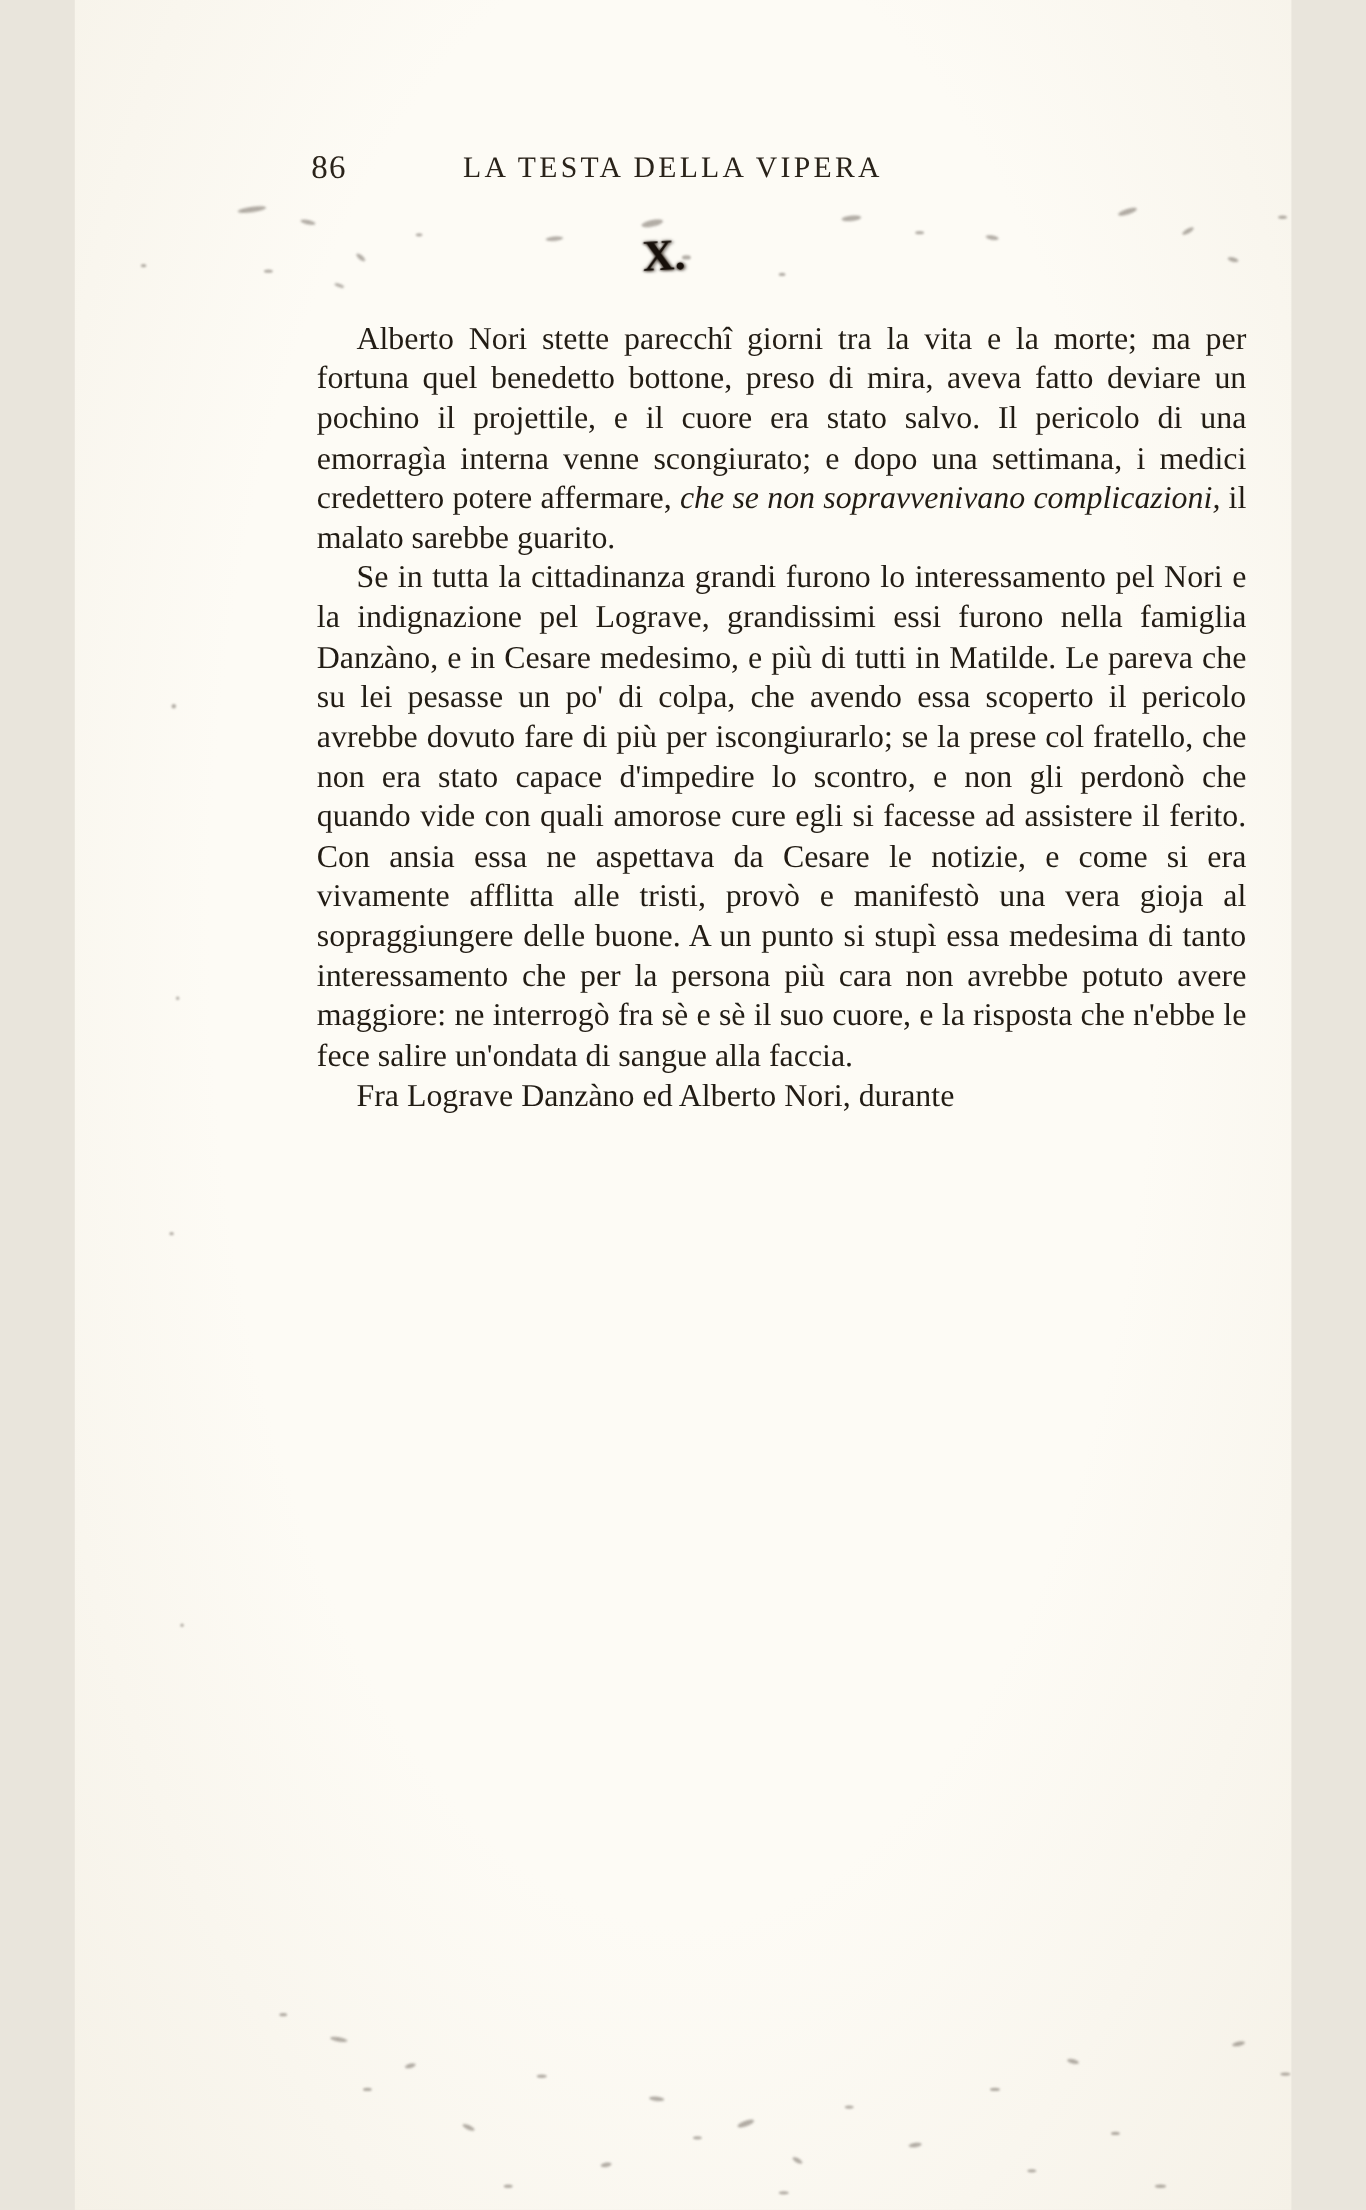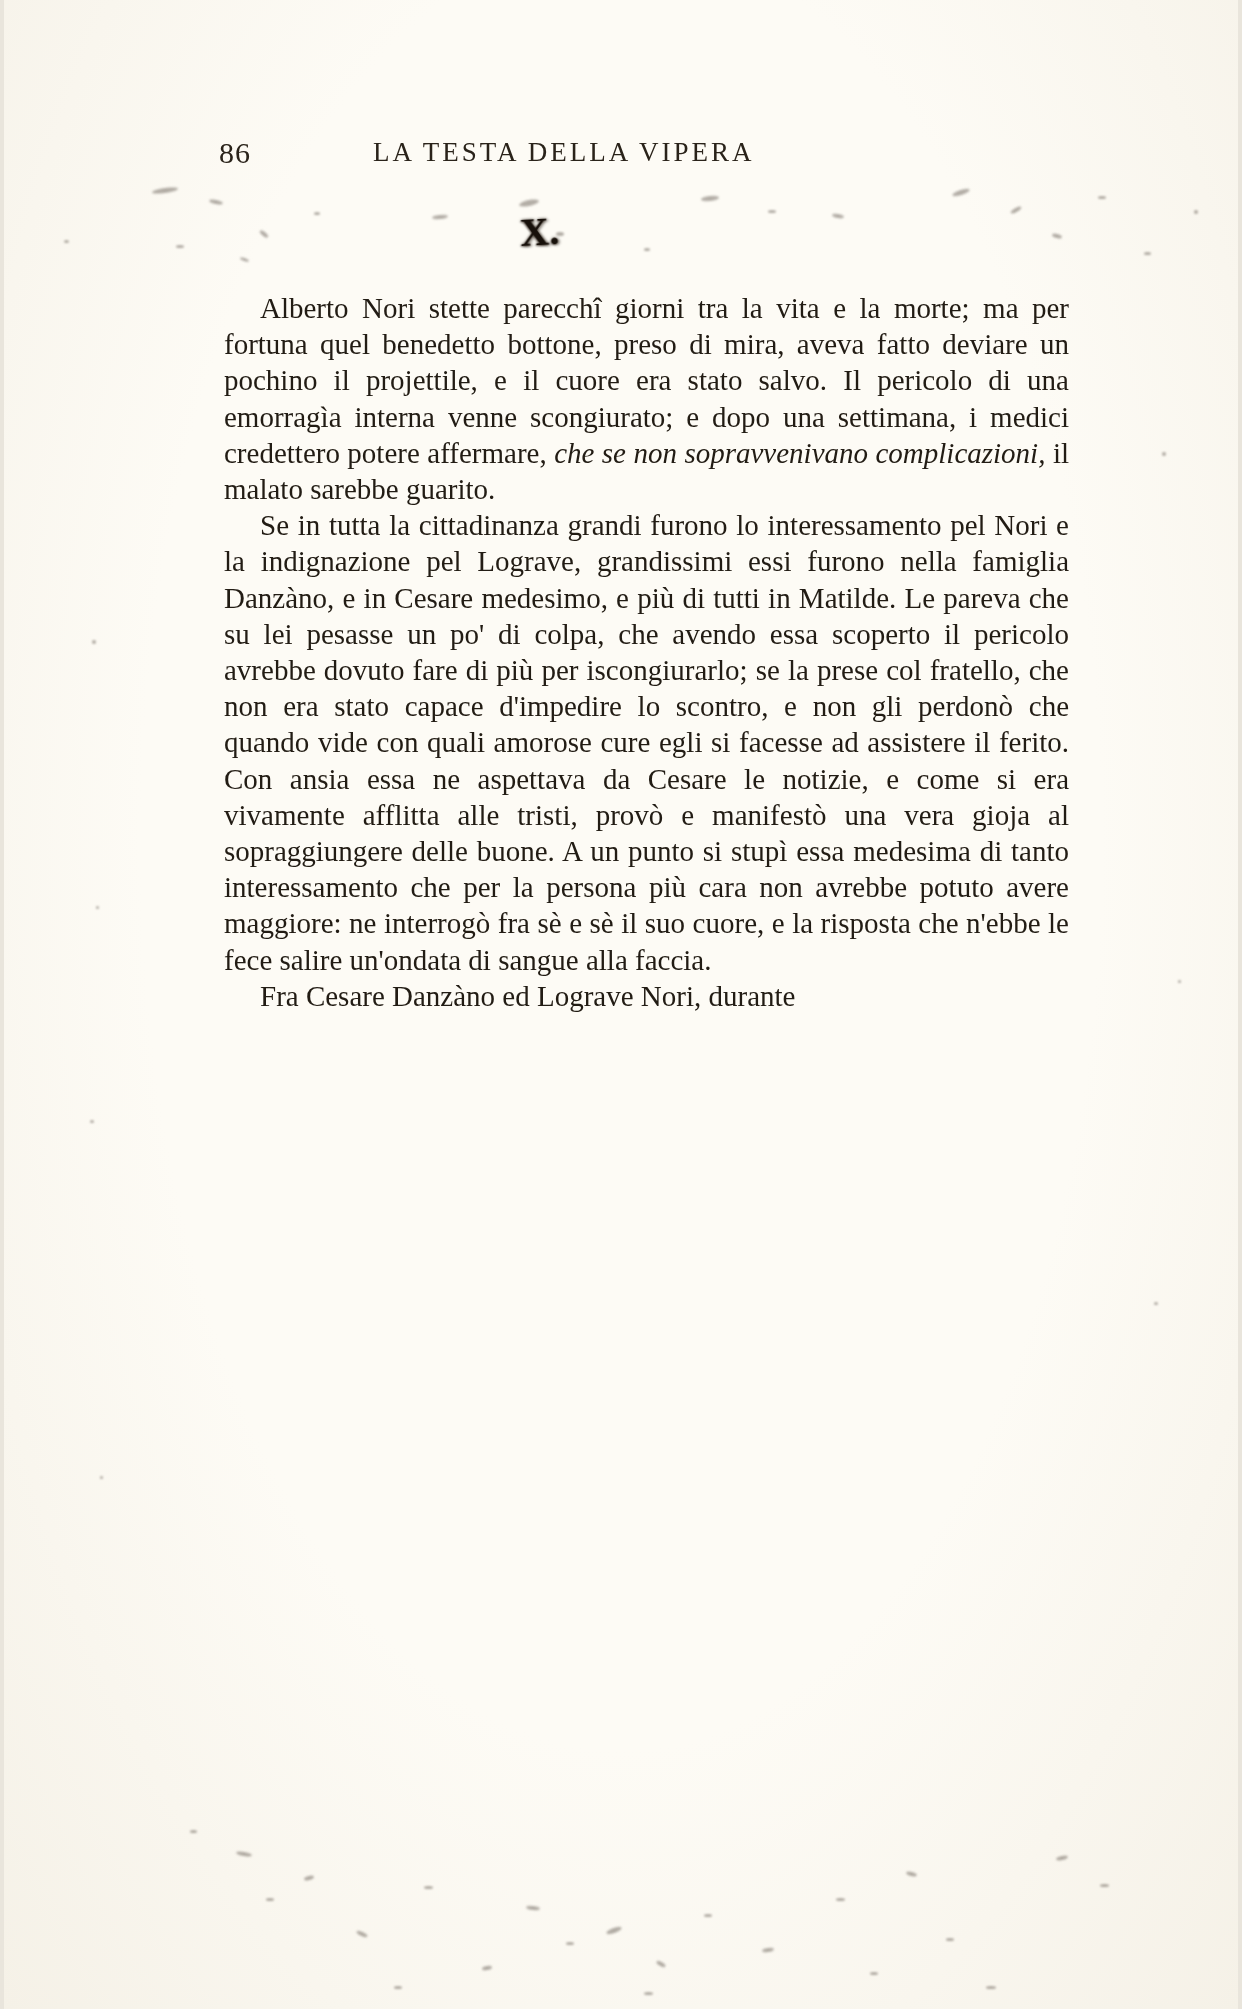--- a/index.html
+++ b/index.html
@@ -1,19 +1,19 @@
 <!DOCTYPE html>
 <html><head>
 <meta charset="utf-8">
 <style>
   * { box-sizing: border-box; margin: 0; padding: 0; }
   html,body { background: #e9e5dc; }
   .page {
     position: relative;
-    width: 1234px;
+    width: 1106px;
     height: 2009px;
     margin: 0 auto;
     background: radial-gradient(ellipse at 50% 42%, #fdfbf5 55%, #f5f1e7 100%);
     overflow: hidden;
     font-family: "Liberation Serif", "DejaVu Serif", serif;
     color: #241e16;
   }
   .header {
     position: absolute;
     top: 134px;
@@ -24,21 +24,21 @@
   .pagenum {
     position: absolute;
     left: 22px;
     top: 2px;
     font-size: 30px;
     letter-spacing: 1px;
     color: #2a231a;
   }
   .runtitle {
     position: absolute;
-    left: 176px;
+    left: 160px;
     top: 3px;
     font-size: 27px;
     letter-spacing: 3px;
     white-space: nowrap;
     color: #2a231a;
   }
   .chapmark {
     position: absolute;
     top: 208px;
     left: 516px;
@@ -133,16 +133,16 @@
   <div class="header">
     <span class="pagenum">86</span>
     <span class="runtitle">LA TESTA DELLA VIPERA</span>
   </div>
 
   <div class="chapmark">X.</div>
 
   <div class="text-block">
       <p><span>Alberto Nori stette parecchî giorni tra la vita e la morte; ma per fortuna quel benedetto bottone, preso di mira, aveva fatto deviare un pochino il projettile, e il cuore era stato salvo. Il pericolo di una emorragìa interna venne scongiurato; e dopo una settimana, i medici credettero potere affermare, </span><span class="it">che se non sopravvenivano complicazioni,</span><span> il malato sarebbe guarito.</span></p>
       <p><span>Se in tutta la cittadinanza grandi furono lo interessamento pel Nori e la indignazione pel Lograve, grandissimi essi furono nella famiglia Danzàno, e in Cesare medesimo, e più di tutti in Matilde. Le pareva che su lei pesasse un po' di colpa, che avendo essa scoperto il pericolo avrebbe dovuto fare di più per iscongiurarlo; se la prese col fratello, che non era stato capace d'impedire lo scontro, e non gli perdonò che quando vide con quali amorose cure egli si facesse ad assistere il ferito. Con ansia essa ne aspettava da Cesare le notizie, e come si era vivamente afflitta alle tristi, provò e manifestò una vera gioja al sopraggiungere delle buone. A un punto si stupì essa medesima di tanto interessamento che per la persona più cara non avrebbe potuto avere maggiore: ne interrogò fra sè e sè il suo cuore, e la risposta che n'ebbe le fece salire un'ondata di sangue alla faccia.</span></p>
-      <p><span>Fra Cesare Danzàno ed Lograve Nori, durante</span></p>
+      <p><span>Fra Lograve Danzàno ed Alberto Nori, durante</span></p>
     </div>
 
 </div>
 
 </body></html>

